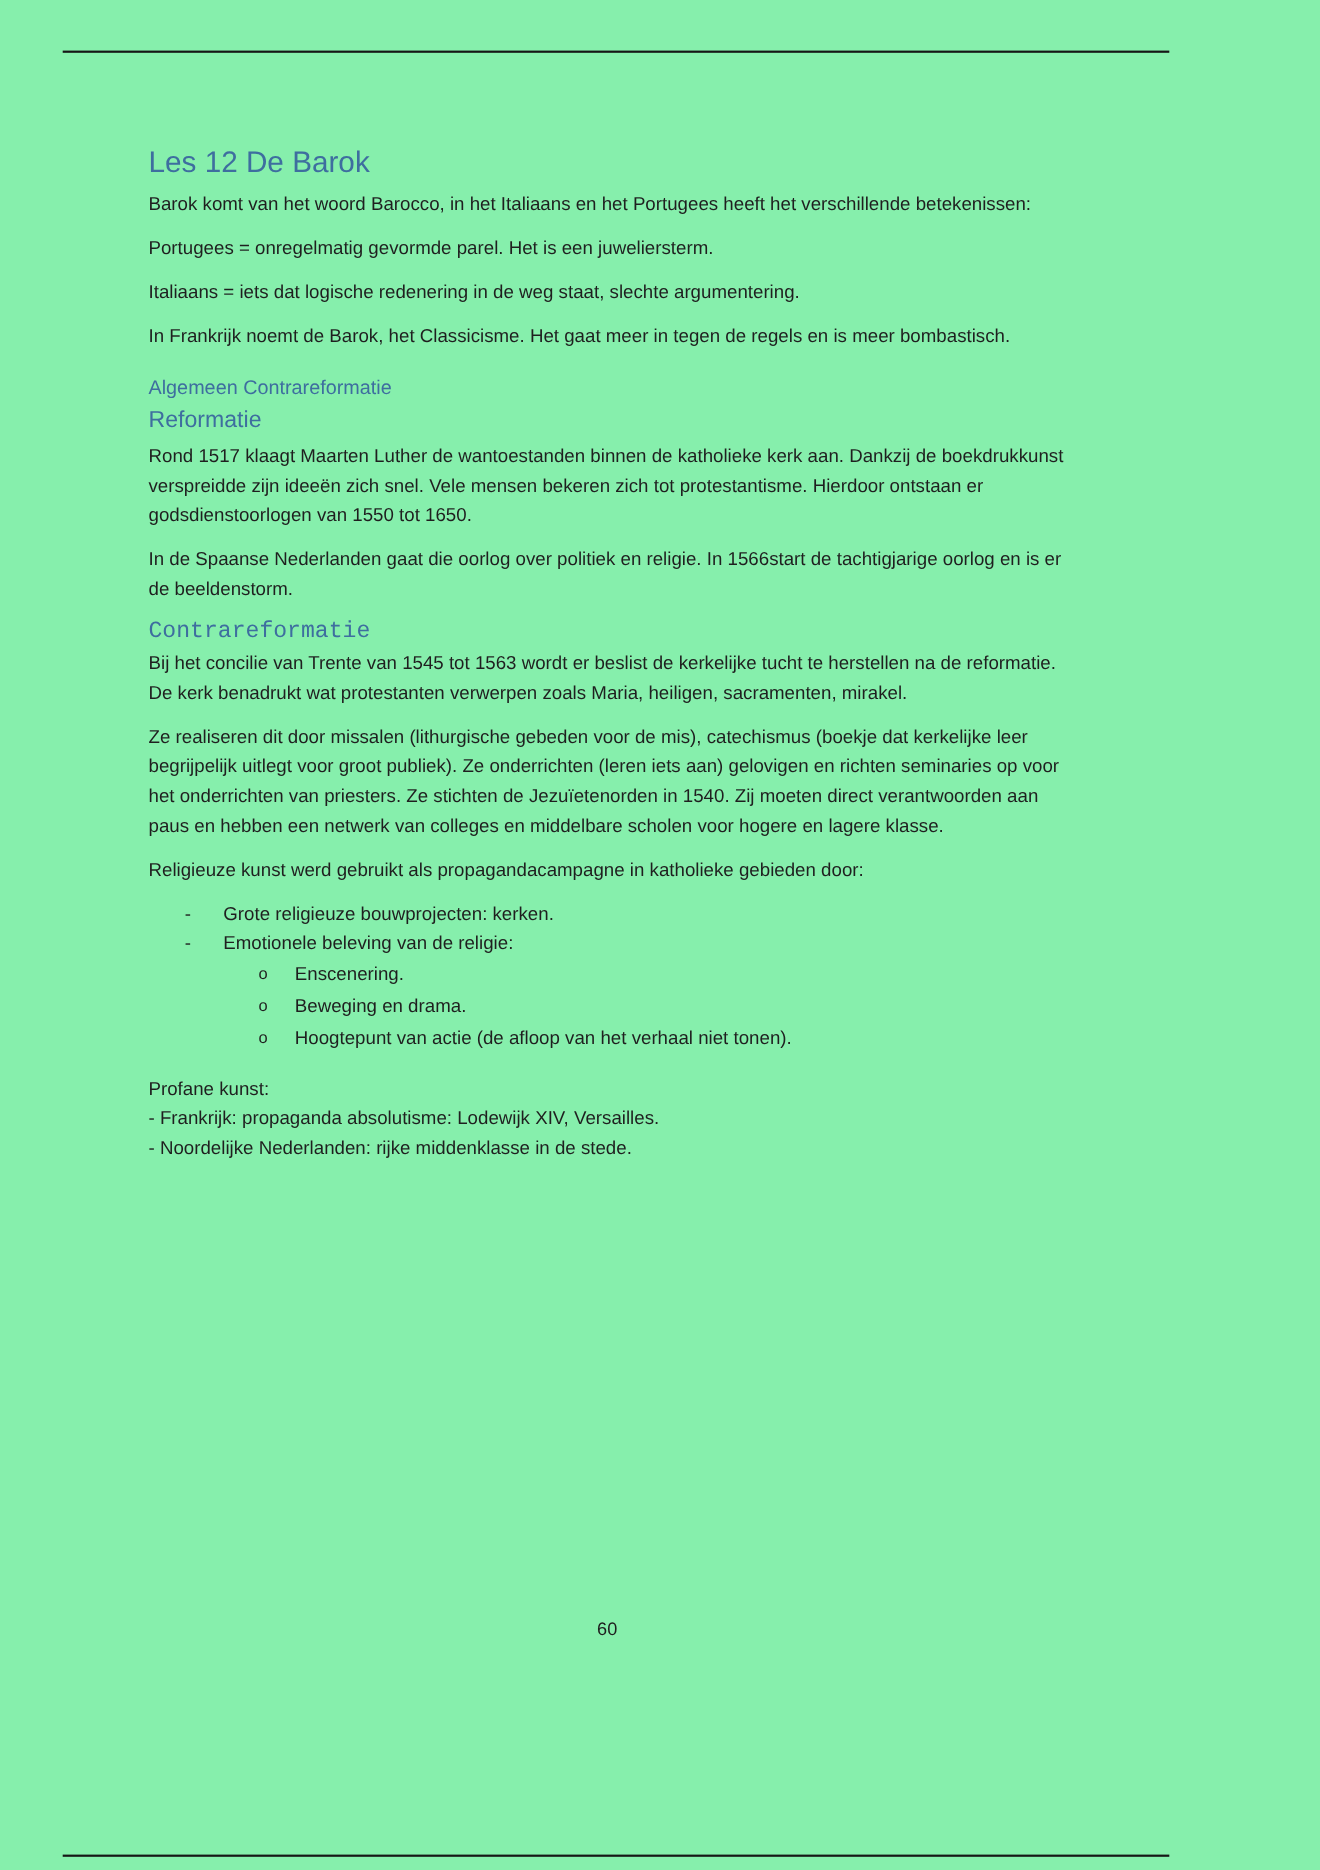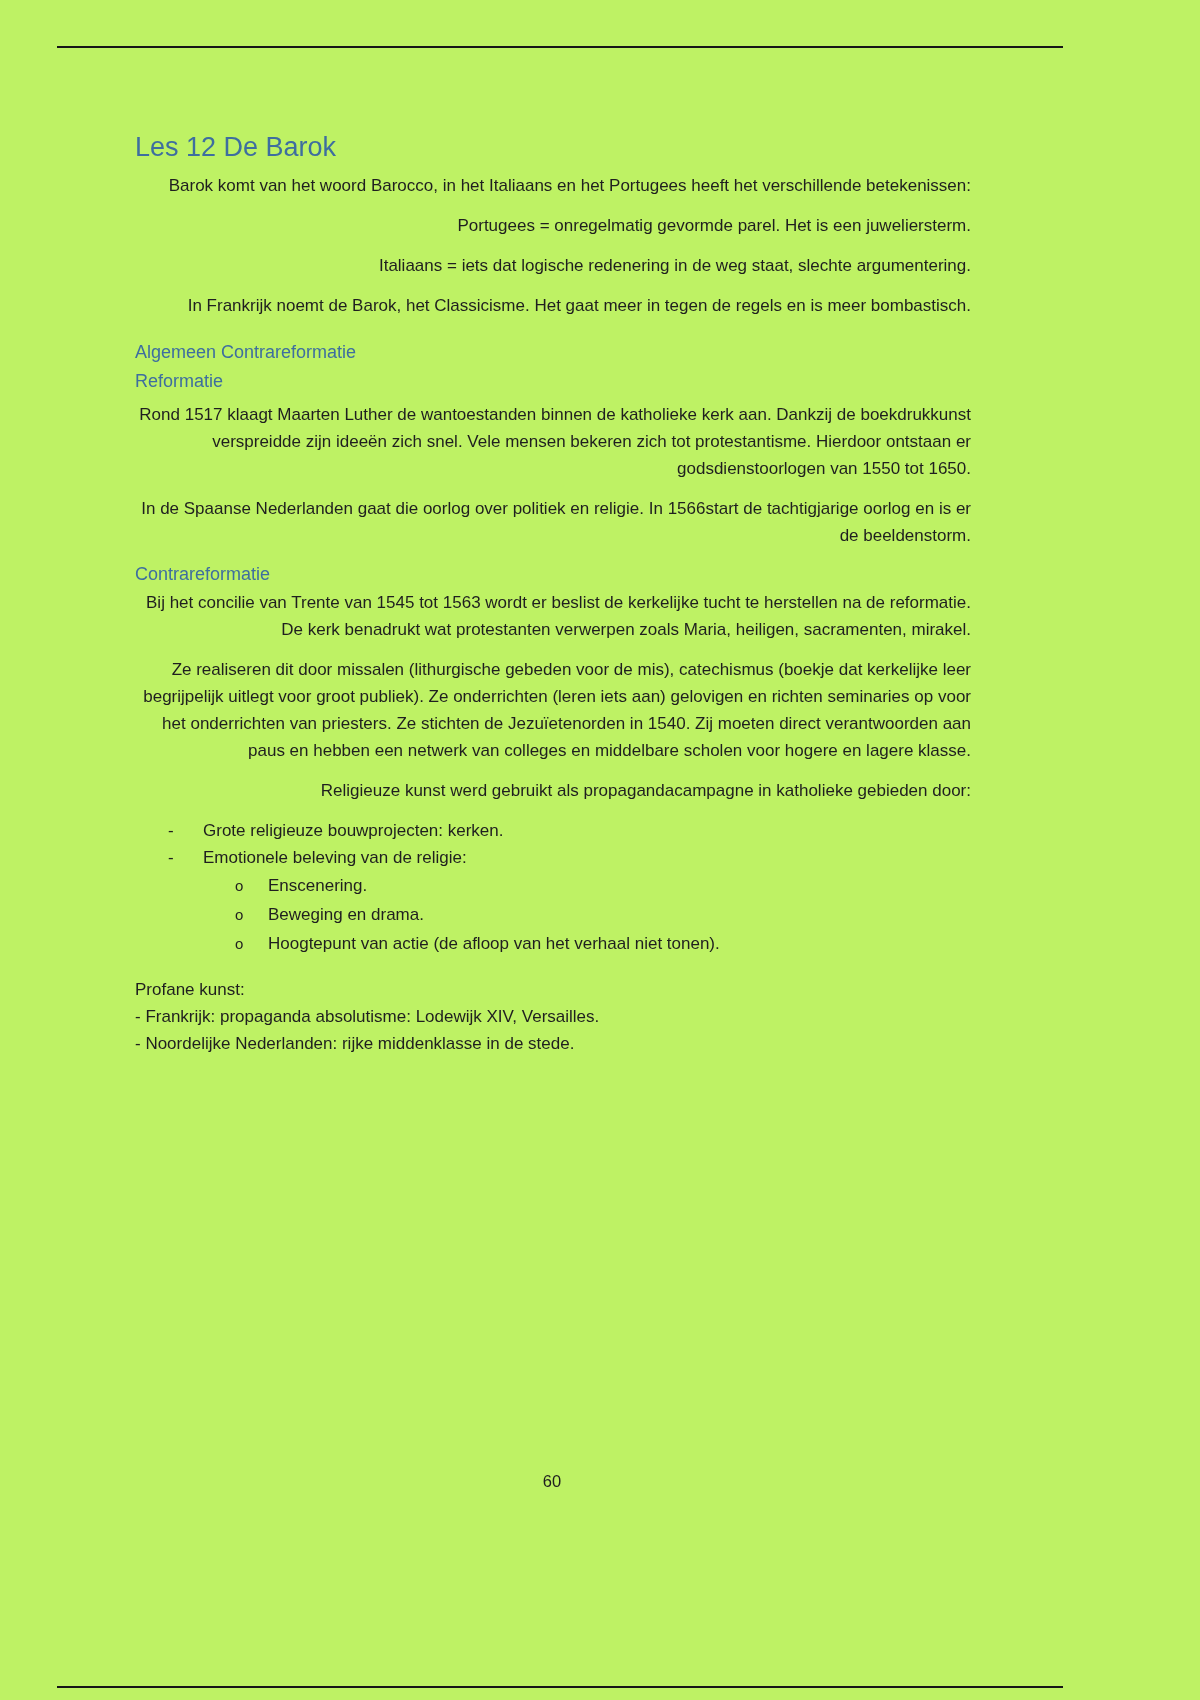--- a/index.html
+++ b/index.html
@@ -3,21 +3,21 @@
 <meta charset="utf-8">
 <style>
   * { margin: 0; padding: 0; box-sizing: border-box; }
   html, body { background: #ffffff; }
   body { font-family: "Liberation Sans", sans-serif; }
 
   .page {
     position: relative;
     width: 1200px;
     height: 1700px;
-    background: #bef264;
+    background: #86efac;
     color: #1f1f1f;
     overflow: hidden;
   }
 
   .rule {
     position: absolute;
     left: 57px;
     width: 1006px;
     height: 2px;
     background: #161616;
@@ -46,30 +46,29 @@
   h2.section-title {
     font-size: 18px;
     line-height: 27px;
     font-weight: 400;
     color: #3e6e9f;
     margin-top: 20px;
     margin-bottom: 3px;
   }
 
   h3.sub-title {
-    font-size: 18px;
+    font-size: 21px;
     line-height: 25px;
     font-weight: 400;
     color: #3e6e9f;
     margin-bottom: 7px;
   }
 
   p.para {
     margin-bottom: 13px;
-    text-align: right;
   }
 
   .tight { margin-bottom: 0; }
 
   .list { margin-bottom: 13px; }
 
   .list-item {
     position: relative;
     padding-left: 68px;
     line-height: 27px;
@@ -124,21 +123,21 @@
 
     <h2 class="section-title">Algemeen Contrareformatie</h2>
 
     <h3 class="sub-title">Reformatie</h3>
 
     <p class="para">Rond 1517 klaagt Maarten Luther de wantoestanden binnen de katholieke kerk aan. Dankzij de boekdrukkunst verspreidde zijn ideeën zich snel. Vele mensen bekeren zich tot protestantisme. Hierdoor ontstaan er godsdienstoorlogen van 1550 tot 1650.</p>
 
     <p class="para">In de Spaanse Nederlanden gaat die oorlog over politiek en religie. In 1566start de tachtigjarige oorlog en is er de beeldenstorm.</p>
 
 
-    <h3 class="sub-title" style="margin-top:8px; margin-bottom:2px;">Contrareformatie</h3>
+    <h3 class="sub-title" style="margin-top:8px; margin-bottom:2px;font-family:Liberation Mono, monospace;">Contrareformatie</h3>
 
     <p class="para">Bij het concilie van Trente van 1545 tot 1563 wordt er beslist de kerkelijke tucht te herstellen na de reformatie. De kerk benadrukt wat protestanten verwerpen zoals Maria, heiligen, sacramenten, mirakel.</p>
 
     <p class="para">Ze realiseren dit door missalen (lithurgische gebeden voor de mis), catechismus (boekje dat kerkelijke leer begrijpelijk uitlegt voor groot publiek). Ze onderrichten (leren iets aan) gelovigen en richten seminaries op voor het onderrichten van priesters. Ze stichten de Jezuïetenorden in 1540. Zij moeten direct verantwoorden aan paus en hebben een netwerk van colleges en middelbare scholen voor hogere en lagere klasse.</p>
 
     <p class="para">Religieuze kunst werd gebruikt als propagandacampagne in katholieke gebieden door:</p>
 
     <div class="list">
       <div class="list-item">
         <span class="marker">-</span>

